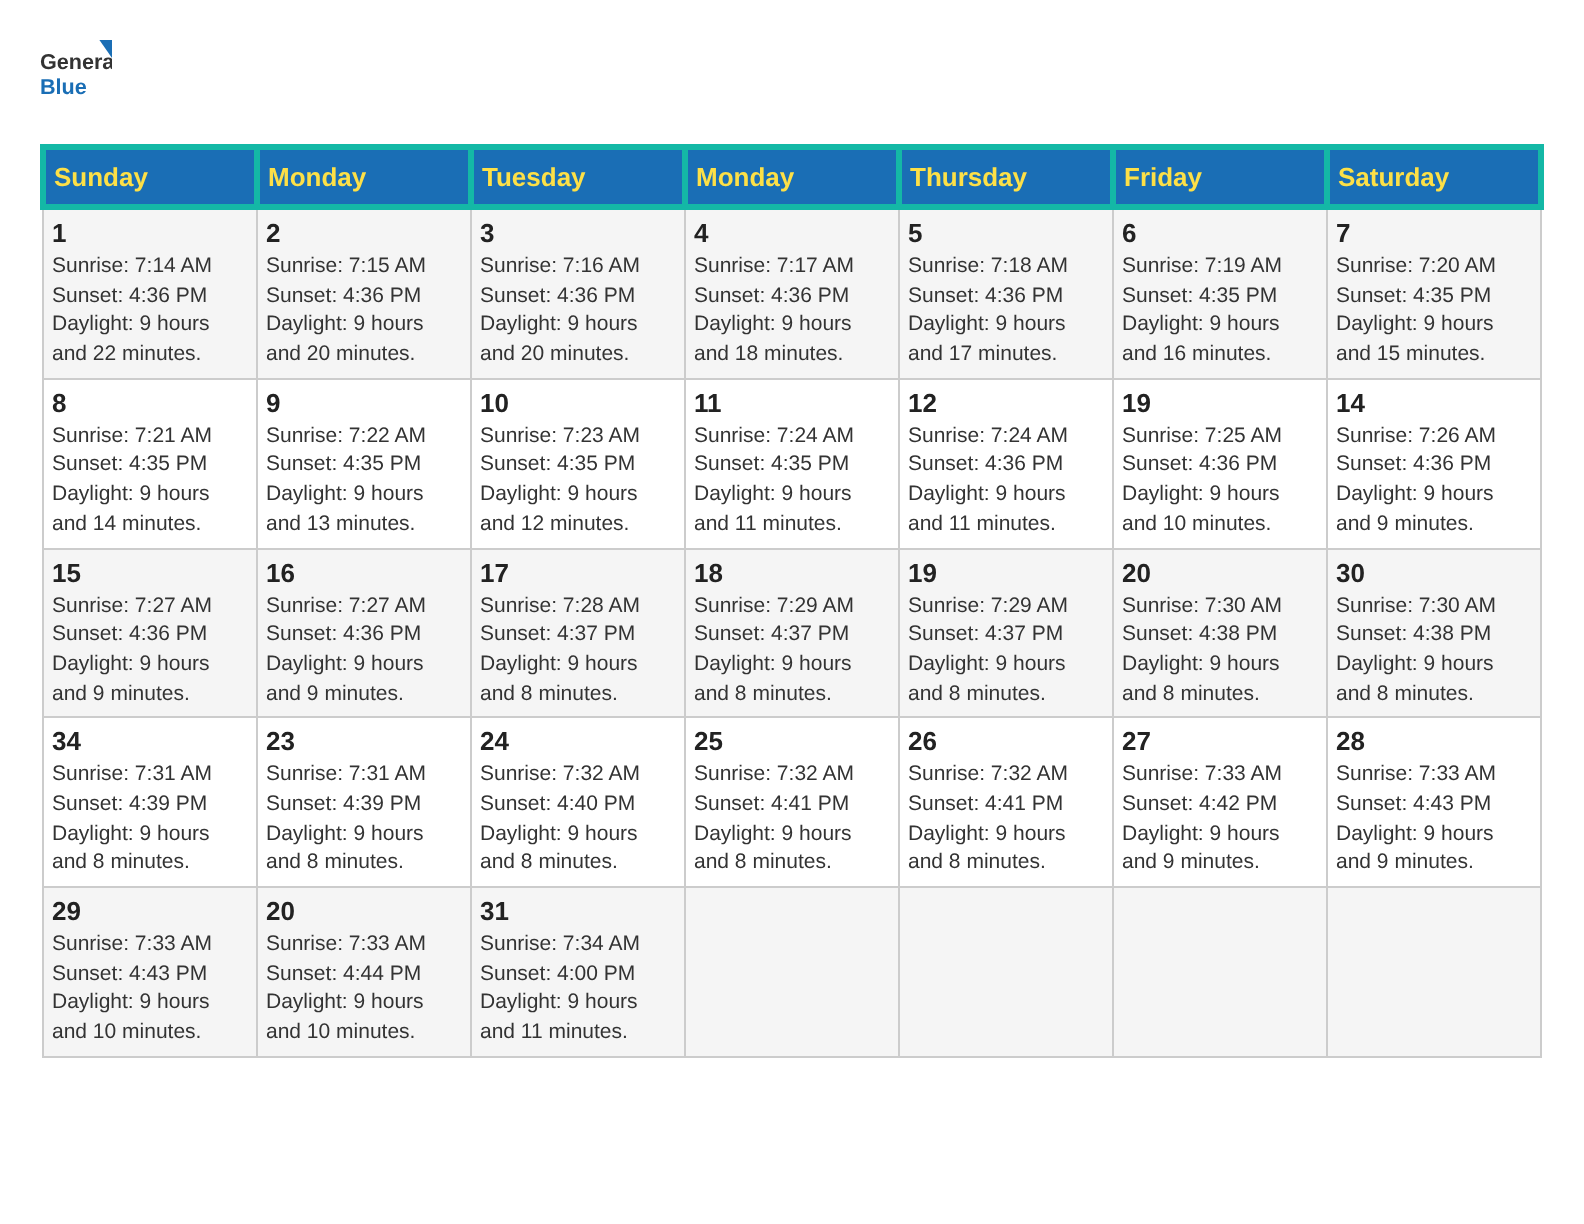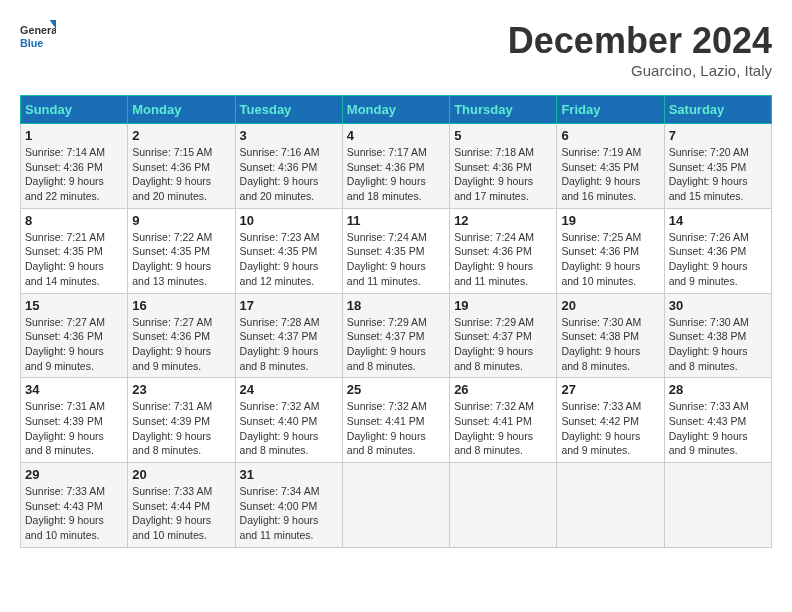--- a/index.html
+++ b/index.html
@@ -35,26 +35,26 @@
       font-size: 15px;
       color: #555;
     }
     table {
       width: 100%;
       border-collapse: collapse;
       font-size: 11px;
     }
     thead tr th {
       background: #1a6eb5;
-      color: #5eead4;
+      color: #fde047;
       padding: 6px 4px;
       text-align: left;
       font-size: 13px;
       font-weight: bold;
-      border: 1px solid #14b8a6;
+      border: 3px solid #14b8a6;
     }
     tbody tr td {
       border: 1px solid #ccc;
       vertical-align: top;
       padding: 4px;
       min-height: 70px;
       width: calc(100% / 7);
     }
     tbody tr:nth-child(odd) td {
       background: #f5f5f5;
@@ -84,24 +84,20 @@
 <div class="header">
   <div class="logo">
     <svg class="logo-icon" viewBox="0 0 40 40" xmlns="http://www.w3.org/2000/svg">
     <rect width="40" height="40" fill="white"></rect>
     <text x="0" y="16" font-size="12" font-weight="bold" fill="#333" font-family="Arial">General</text>
     <text x="0" y="30" font-size="12" font-weight="bold" fill="#1a6eb5" font-family="Arial">Blue</text>
     <polygon points="33,0 40,0 40,10" fill="#1a6eb5"></polygon>
   </svg>
 
   </div>
-  <div class="title-area">
-    <div class="month-title">December 2024</div>
-    <div class="location">Guarcino, Lazio, Italy</div>
-  </div>
 </div>
 
 <table>
   <thead>
     <tr>
     <th>Sunday</th>
         <th>Monday</th>
         <th>Tuesday</th>
         <th>Monday</th>
         <th>Thursday</th>

